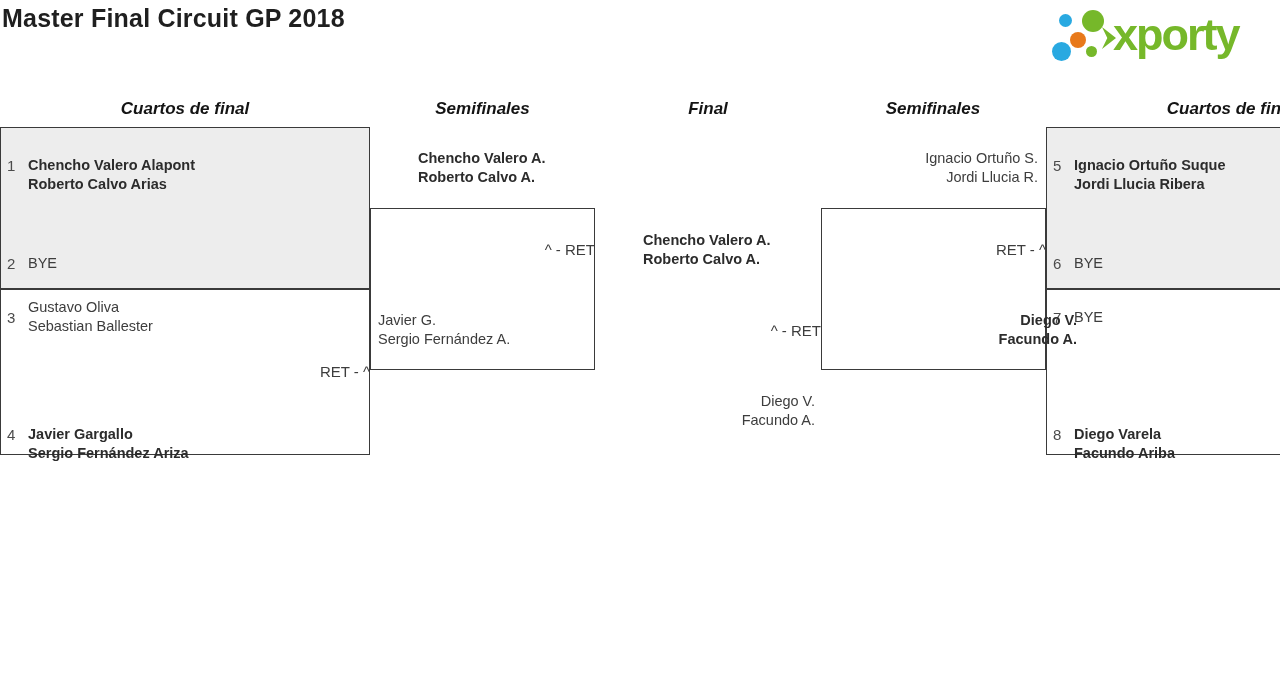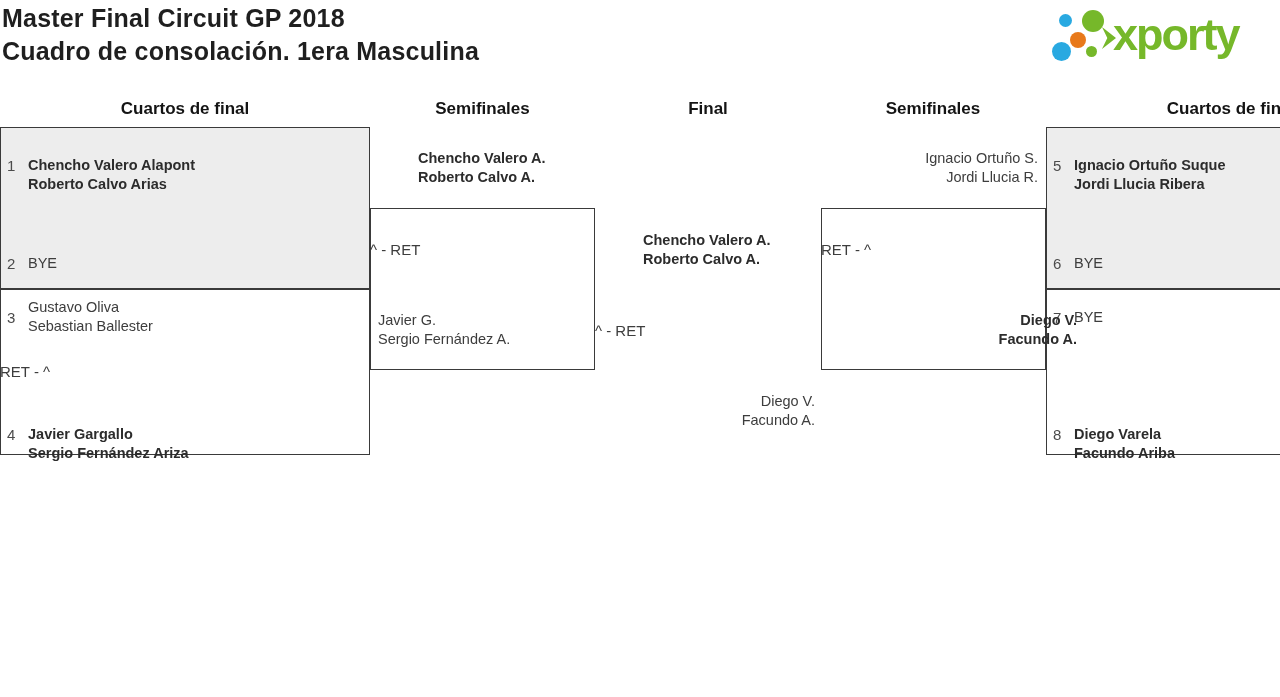--- a/index.html
+++ b/index.html
@@ -23,21 +23,21 @@
   .dot{position:absolute;border-radius:50%;}
   .dot-blue-sm{left:1059px;top:14px;width:13px;height:13px;background:var(--accent-blue);}
   .dot-green-lg{left:1082px;top:10px;width:22px;height:22px;background:var(--accent-green);}
   .dot-orange{left:1070px;top:32px;width:16px;height:16px;background:var(--accent-orange);}
   .dot-blue-lg{left:1052px;top:42px;width:19px;height:19px;background:var(--accent-blue);}
   .dot-green-sm{left:1086px;top:46px;width:11px;height:11px;background:var(--accent-green);}
   .logo-chevron{position:absolute;left:1102px;top:27px;width:14px;height:22px;background:var(--accent-green);
     clip-path:polygon(0% 0%, 100% 50%, 0% 100%, 38% 50%);}
   .logo-text{position:absolute;left:1113px;top:9px;font-size:45px;font-weight:700;letter-spacing:-2px;color:var(--accent-green);}
   
-  .col-head{position:absolute;top:99px;text-align:center;font-size:17px;font-weight:700;color:#141414;white-space:nowrap;}
+  .col-head{position:absolute;top:99px;text-align:center;font-size:17px;font-weight:700;color:#141414;white-space:nowrap;font-style:italic;}
   .ch-1{left:0;width:370px;}
   .ch-2{left:370px;width:225px;}
   .ch-3{left:595px;width:226px;}
   .ch-4{left:820px;width:226px;}
   .ch-5{left:1046px;width:370px;}
   
   .mbox{position:absolute;border:1px solid var(--box-border);box-sizing:border-box;background:#fff;}
   .mbox.alt{background:var(--box-fill);}
   .b-qf-l1{left:0;top:127px;width:370px;height:162px;}
   .b-qf-l2{left:0;top:289px;width:370px;height:166px;}
@@ -49,30 +49,29 @@
   .entry{position:absolute;display:flex;align-items:center;gap:8px;width:350px;}
   .seed{width:13px;font-size:15px;color:var(--seed-ink);flex:0 0 auto;}
   .names{font-size:14.5px;line-height:19px;color:var(--muted-ink);}
   .names.bold{font-weight:700;color:var(--name-ink);margin-top:20px;}
   .nl{display:block;white-space:nowrap;}
   
   .team{position:absolute;font-size:14.5px;line-height:19px;color:var(--muted-ink);white-space:nowrap;}
   .team.bold{font-weight:700;color:var(--name-ink);margin-left:40px;}
   .team.right{text-align:right;}
   
-  .score{position:absolute;text-align:left;font-size:15px;color:var(--muted-ink);white-space:nowrap;}
+  .score{position:absolute;text-align:right;font-size:15px;color:var(--muted-ink);white-space:nowrap;}
 </style>
 </head>
 <body>
 
 <div class="page">
 
   <div class="title">
     <div>Master Final Circuit GP 2018</div>
-    <div>Cuadro de consolación. 1era Masculina</div>
   </div>
 
   <div>
     <span class="dot dot-blue-sm"></span>
     <span class="dot dot-green-lg"></span>
     <span class="dot dot-orange"></span>
     <span class="dot dot-blue-lg"></span>
     <span class="dot dot-green-sm"></span>
     <span class="logo-chevron"></span>
     <span class="logo-text">xporty</span>

